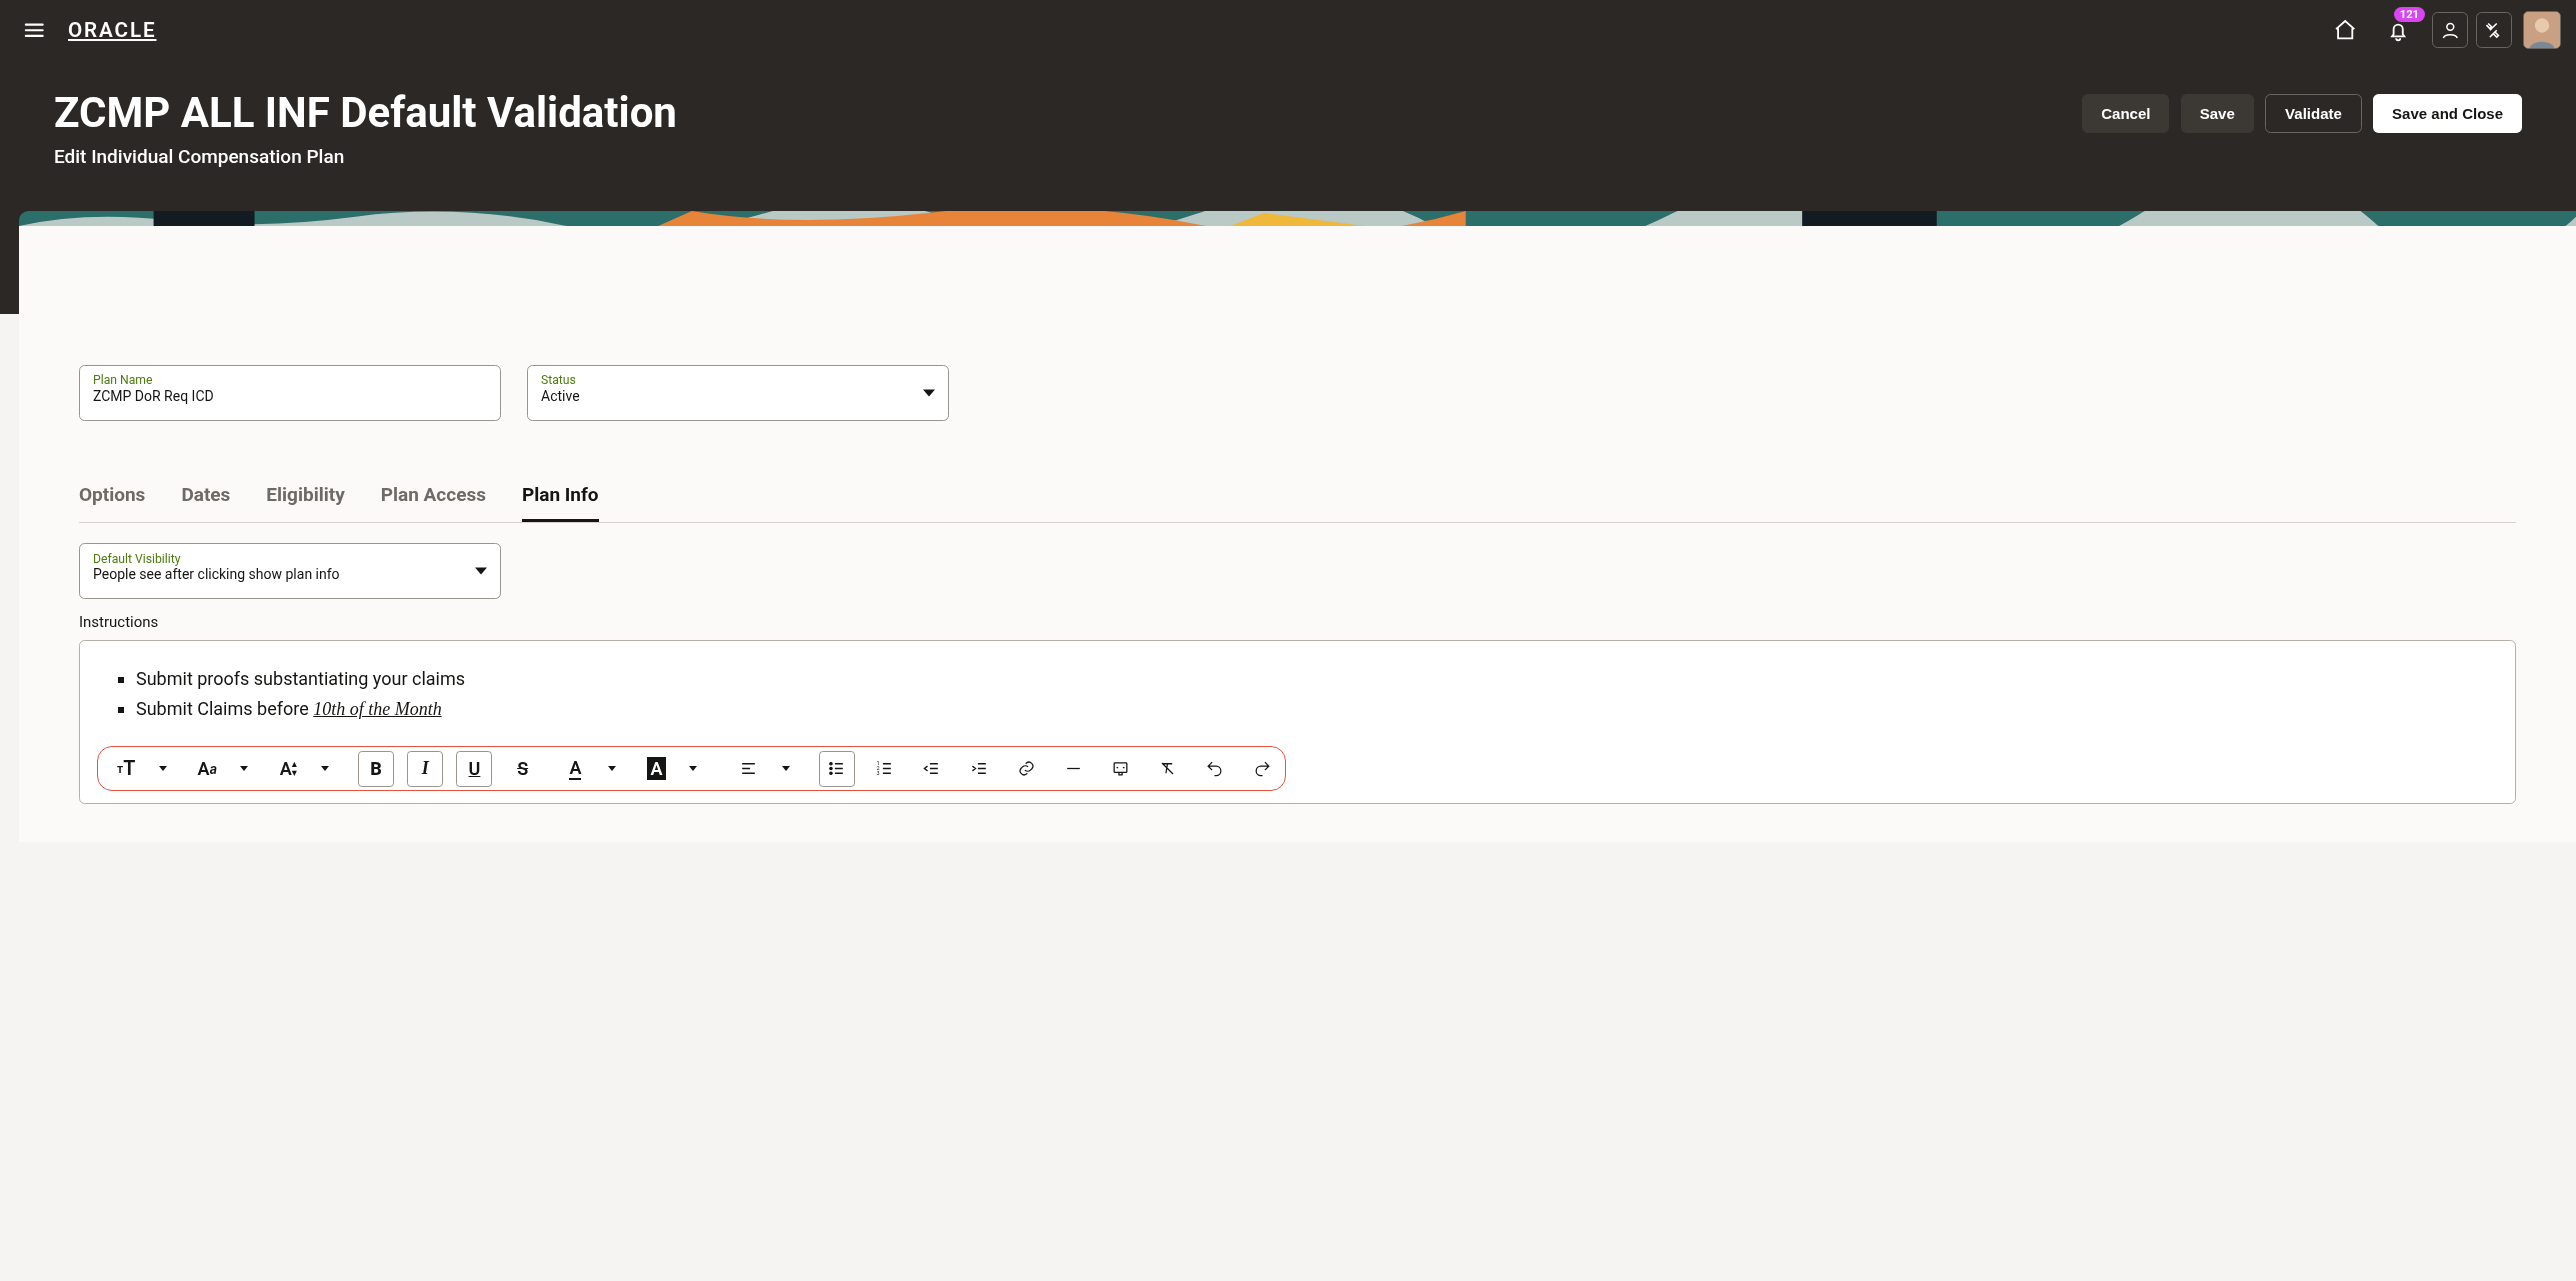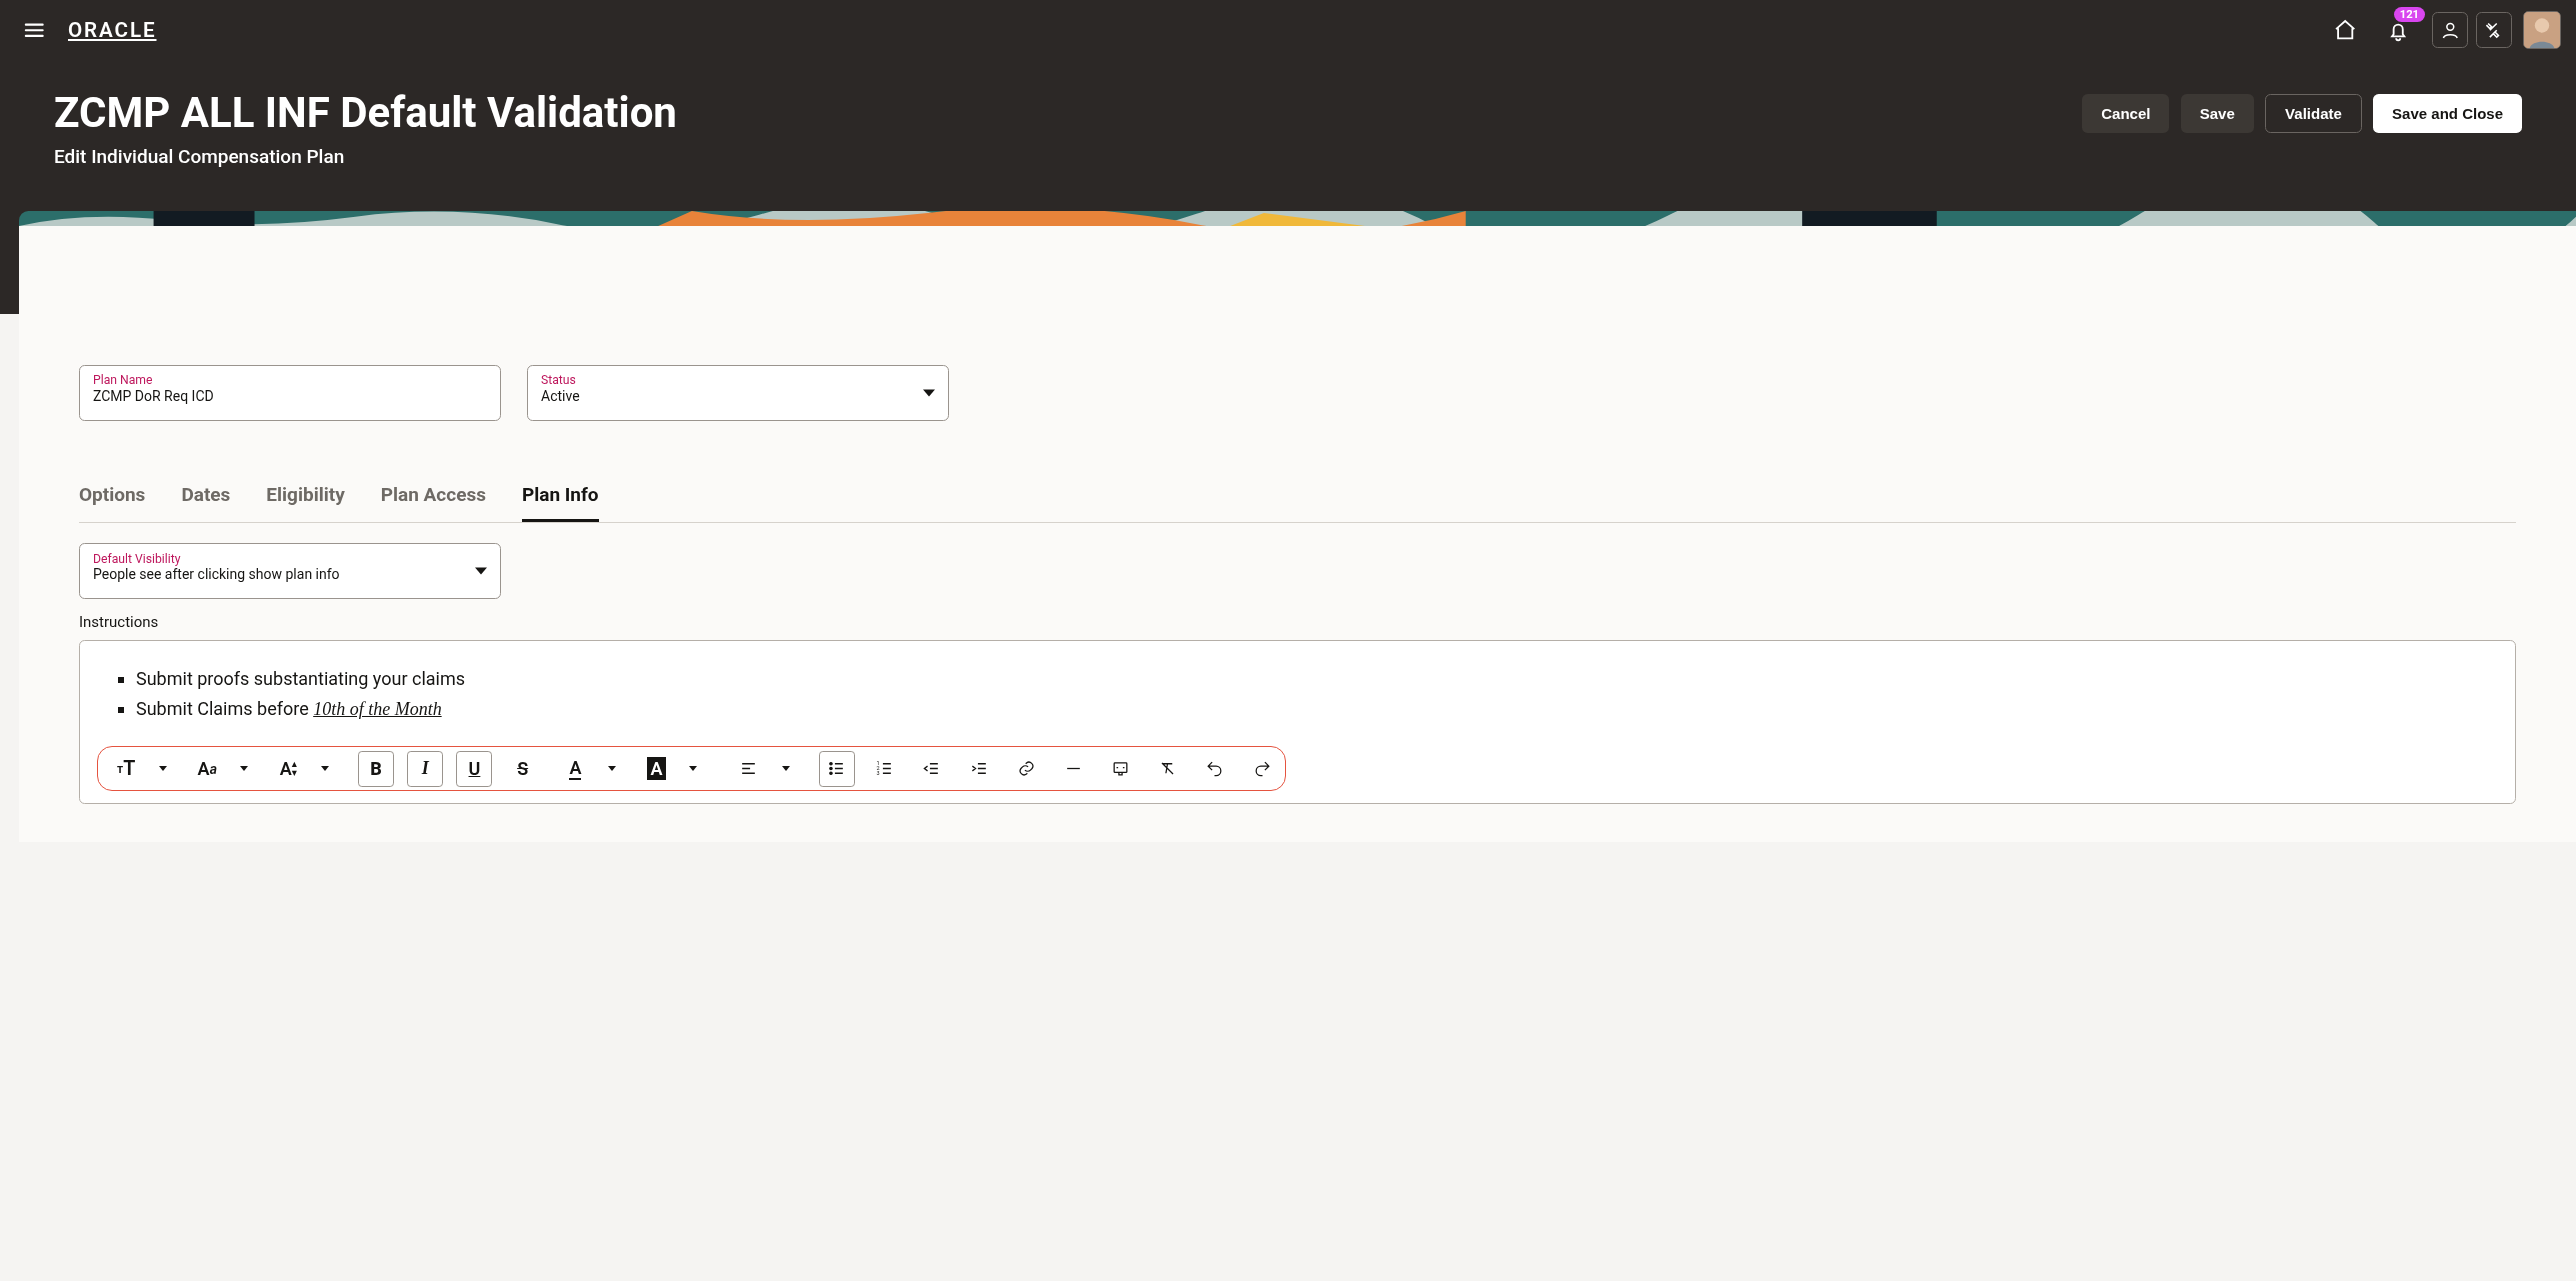--- a/index.html
+++ b/index.html
@@ -113,21 +113,21 @@
   .field-row { display: flex; gap: 26px; padding-top: 51px; }
   .floating-field {
     position: relative;
     border: 0.9px solid #9a948e;
     border-radius: 5.6px;
     background: #fff;
     height: 56px;
     padding: 7.5px 13px 0 13px;
     min-width: 422px;
   }
-  .floating-field .flabel { font-size: 12.2px; color: #be185d; }
+  .floating-field .flabel { font-size: 12.2px; color: #4d7c0f; }
   .floating-field .fvalue { font-size: 14px; color: #161513; padding-top: 0.9px;}
   .floating-field.select { padding-right: 39px; }
   .floating-field .caret {
     position: absolute; right: 13px; top: 50%; transform: translateY(-50%);
     width: 0; height: 0; border-left: 6.6px solid transparent; border-right: 6.6px solid transparent; border-top: 7.5px solid #161513;
   }
   .tabs {
     display: flex; gap: 36px;
     border-bottom: 0.9px solid #d6d2cc;
     margin-top: 62px;

